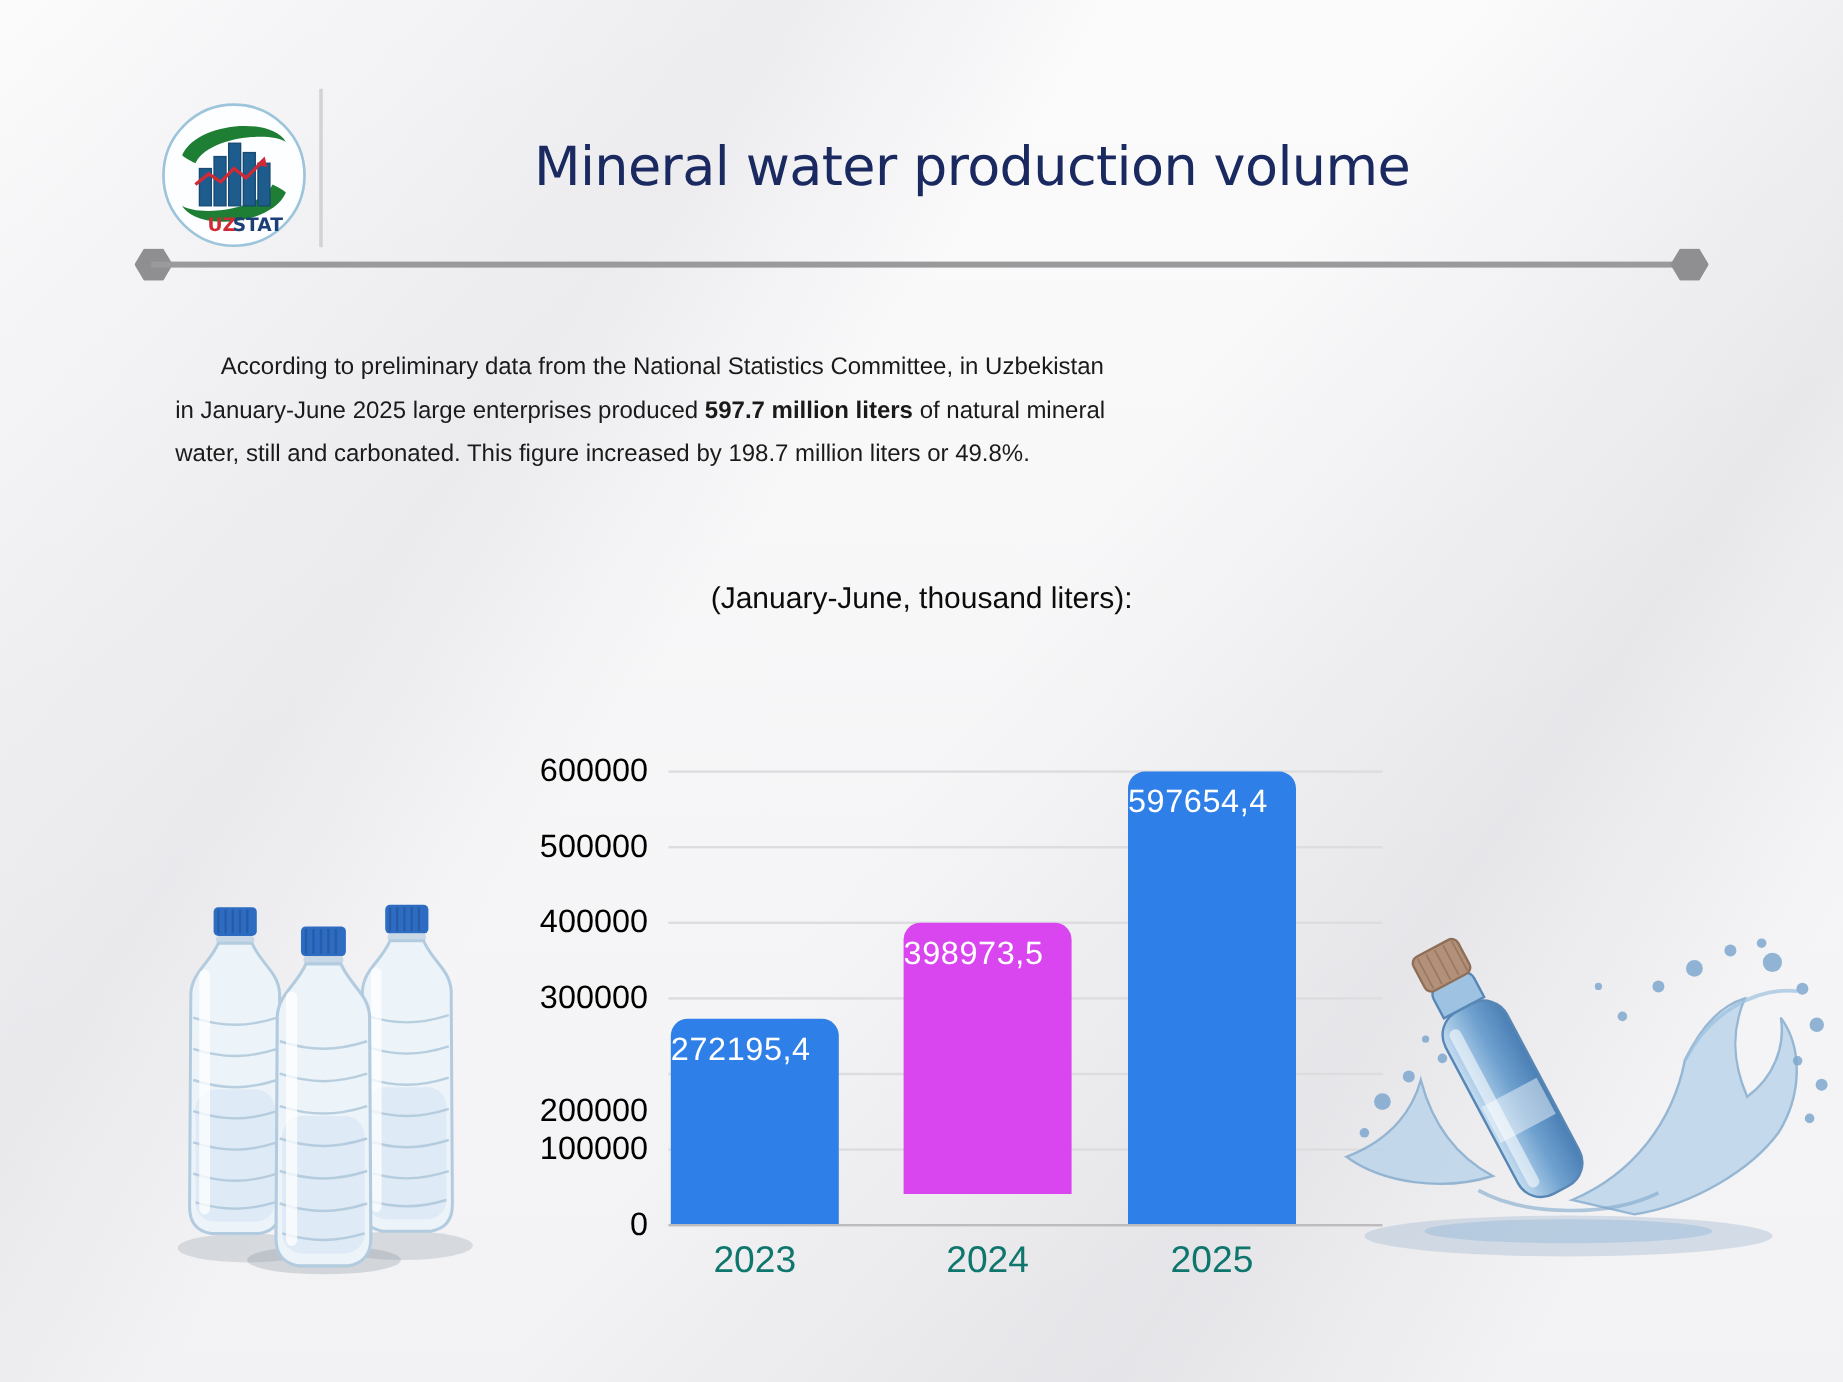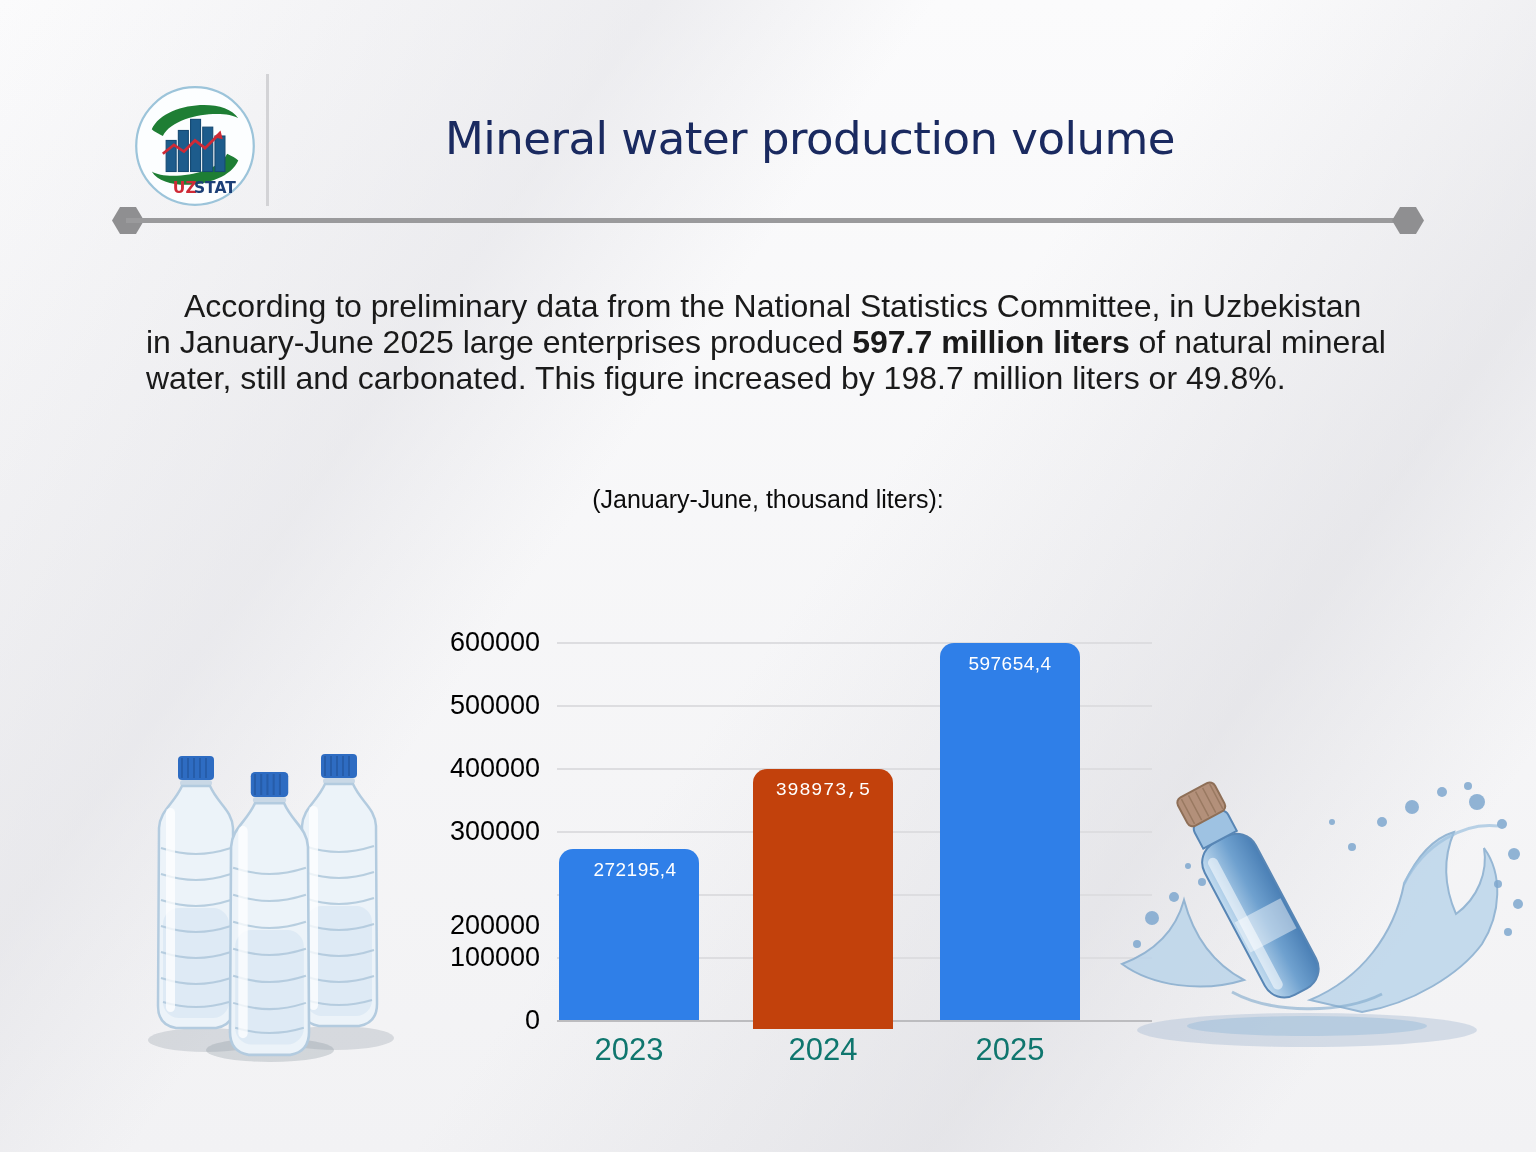--- a/index.html
+++ b/index.html
@@ -22,36 +22,36 @@
     font-family:"DejaVu Sans",sans-serif;font-weight:400;
     font-size:45px;line-height:53px;color:#1a2a60;letter-spacing:-0.5px;
   }
   .rule{left:112px;top:206px;width:1312px;height:29px;}
   .rule .line{position:absolute;left:14px;right:14px;top:12px;height:5px;background:#9a9a9c;}
   .hex{position:absolute;width:32px;height:27px;top:1px;background:#8f8f91;
        clip-path:polygon(25% 0%,75% 0%,100% 50%,75% 100%,25% 100%,0% 50%);}
   .hex.left{left:0;} .hex.right{right:0;}
 
   
-  .intro{left:146px;top:288px;width:1252px;font-size:32px;line-height:36px;color:#1a1a1a;}
+  .intro{left:146px;top:288px;width:1252px;font-size:20px;line-height:36px;color:#1a1a1a;}
   .intro .ln1{text-indent:38px;}
   .intro b{font-weight:bold;}
 
   
   .chart-title{left:348px;top:476px;width:840px;text-align:center;color:#0c0c0c;}
   .chart-title .ct1{font-weight:bold;font-size:29px;}
   .chart-title .ct2{font-size:25px;margin-top:9px;}
 
   
   .chart{left:430px;top:618px;width:740px;height:490px;}
   .gridline{position:absolute;left:127px;width:595px;height:2px;background:#dddde0;}
   .gridline.baseline{background:#bcbcbf;}
   .ytick{position:absolute;left:0;width:110px;text-align:right;font-size:27px;color:#000000;height:32px;line-height:32px;}
   .bar{position:absolute;width:140px;border-radius:14px 14px 0 0;}
-  .bar-label{position:absolute;left:0;right:0;top:10px;text-align:center;font-size:19px;color:#ffffff;letter-spacing:.5px;}
+  .bar-label{position:absolute;left:0;right:0;top:10px;text-align:left;font-size:27px;color:#ffffff;letter-spacing:.5px;}
   .xtick{position:absolute;width:160px;text-align:center;font-size:31px;color:#0f766e;}
 
   
   .bottles{left:136px;top:740px;width:268px;height:322px;}
   .splash{left:1082px;top:762px;width:452px;height:302px;}
   .bottles svg,.splash svg{width:100%;height:100%;display:block;}
 </style>
 </head>
 <body>
 
@@ -105,24 +105,24 @@
     <div class="ytick" style="top: 260px; margin-top: 31px;">200000</div>
     <div class="gridline" style="top: 213px;"></div>
     <div class="ytick" style="top: 197px;">300000</div>
     <div class="gridline" style="top: 150px;"></div>
     <div class="ytick" style="top: 134px;">400000</div>
     <div class="gridline" style="top: 87px;"></div>
     <div class="ytick" style="top: 71px;">500000</div>
     <div class="gridline" style="top: 24px;"></div>
     <div class="ytick" style="top: 8px;">600000</div>
     <div class="bar" style="left: 129px; width: 140px; top: 230.517px; height: 171.483px; background: rgb(47, 127, 232);">
-      <div class="bar-label" style="color: rgb(255, 255, 255); margin-left: 12px;">272195,4</div>
+      <div class="bar-label" style="color: rgb(255, 255, 255);">272195,4</div>
     </div>
     <div class="xtick" style="left: 119px; top: 414px;">2023</div>
-    <div class="bar" style="left: 323px; width: 140px; top: 150.647px; height: 260px; background: #c2410c; font-family: Liberation Mono, monospace;">
+    <div class="bar" style="left: 323px; width: 140px; top: 150.647px; height: 226px; background: #d946ef;">
       <div class="bar-label" style="color: rgb(255, 255, 255);">398973,5</div>
     </div>
     <div class="xtick" style="left: 313px; top: 414px;">2024</div>
     <div class="bar" style="left: 510px; width: 140px; top: 25.4777px; height: 376.522px; background: rgb(47, 127, 232);">
       <div class="bar-label" style="color: rgb(255, 255, 255);">597654,4</div>
     </div>
     <div class="xtick" style="left: 500px; top: 414px;">2025</div>
   </div>
 
 <div class="abs bottles">

